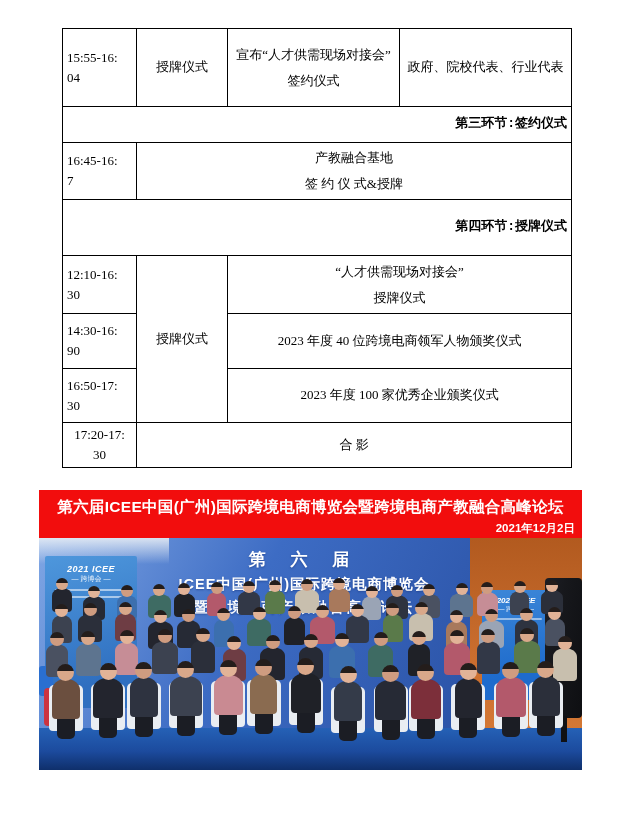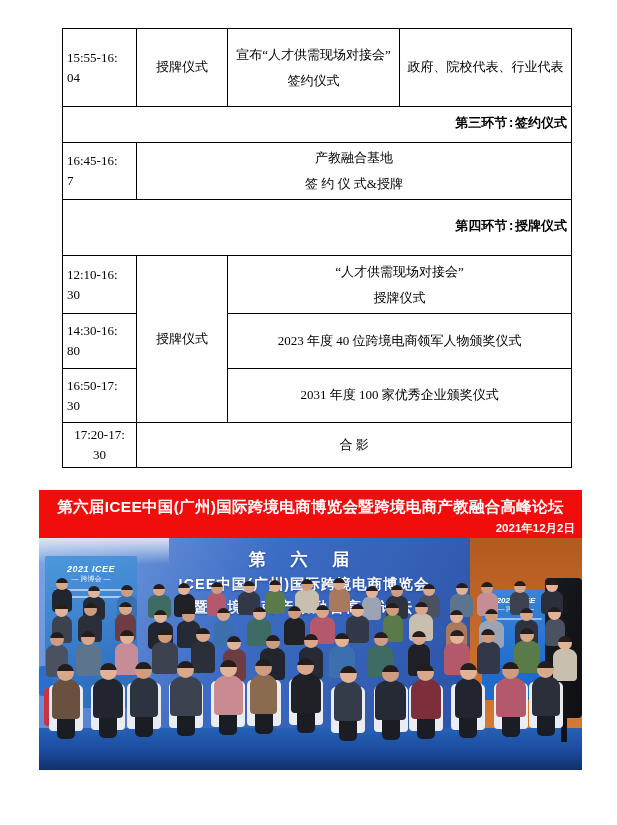--- a/index.html
+++ b/index.html
@@ -161,30 +161,30 @@
     </td>
     <td class="center" rowspan="3">授牌仪式</td>
     <td class="center twoline" colspan="2">
       <div>“人才供需现场对接会”</div>
       <div>授牌仪式</div>
     </td>
   </tr>
   <tr class="r6">
     <td class="time">
       <div>14:30-16:</div>
-      <div>80</div>
+      <div>90</div>
     </td>
     <td class="center" colspan="2">2023 年度 40 位跨境电商领军人物颁奖仪式</td>
   </tr>
   <tr class="r7">
     <td class="time">
       <div>16:50-17:</div>
       <div>30</div>
     </td>
-    <td class="center" colspan="2">2031 年度 100 家优秀企业颁奖仪式</td>
+    <td class="center" colspan="2">2023 年度 100 家优秀企业颁奖仪式</td>
   </tr>
   <tr class="r8">
     <td class="time tc">
       <div>17:20-17:</div>
       <div>30</div>
     </td>
     <td class="center" colspan="3">合 影</td>
   </tr>
 </tbody>
   </table>

